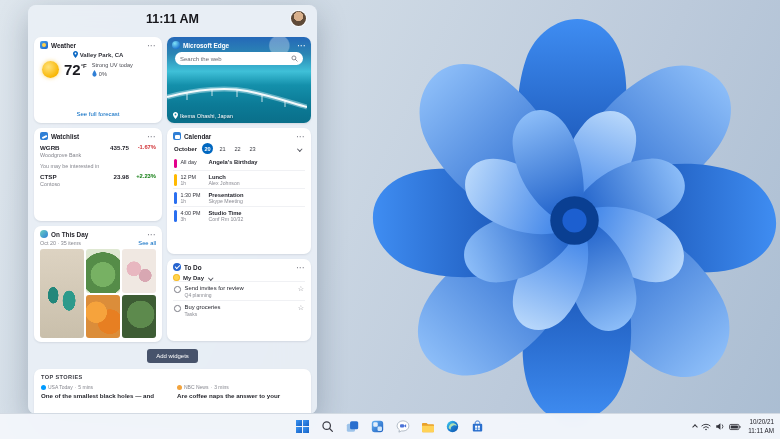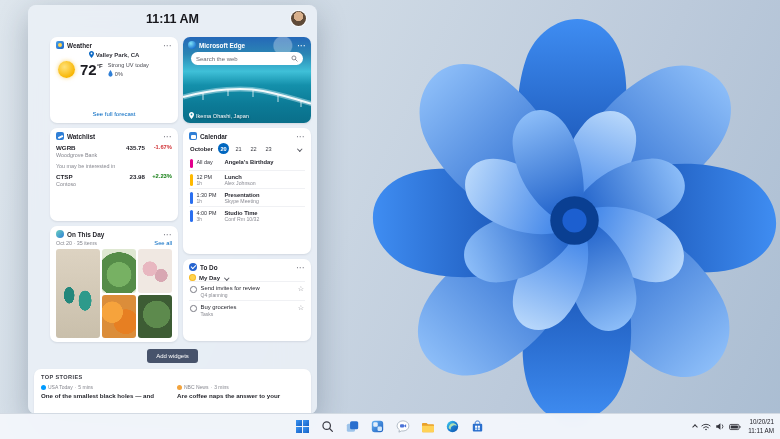--- a/index.html
+++ b/index.html
@@ -10,21 +10,21 @@
 
   
   .widgets-panel { position:absolute; left:28px; top:5px; width:289px; height:409px; z-index:5;
     border-radius:8px; overflow:hidden; background:rgba(234,239,246,0.90);
     box-shadow:0 10px 30px rgba(30,45,70,0.28); backdrop-filter:blur(18px); }
   .panel-header { position:relative; height:26px; padding-top:7px; }
   .panel-clock { text-align:center; font-size:12.5px; font-weight:700; color:#17171c; }
   .avatar { position:absolute; right:11px; top:6px; width:15px; height:15px; border-radius:50%;
     background:radial-gradient(circle at 50% 35%, #d9b08c 0 38%, #5f4a38 39% 100%);
     box-shadow:0 0 0 1px rgba(255,255,255,0.75); cursor:pointer; }
-  .columns { display:flex; gap:5px; padding:6px 6px 0;margin-left:16px; }
+  .columns { display:flex; gap:5px; padding:6px 6px 0; }
   .col { display:flex; flex-direction:column; gap:5px; }
   .col-left { width:128px; }
   .col-right { flex:1; }
   .card { background:#fff; border-radius:7px; box-shadow:0 1px 2px rgba(20,30,50,0.10);
     padding:4px 6px; display:flex; flex-direction:column; overflow:hidden; position:relative; }
   .card-head { display:flex; align-items:center; gap:3px; }
   .card-title { font-size:6.4px; font-weight:700; color:#1f1f26; }
   .more { margin-left:auto; font-size:7px; font-weight:700; color:#8a8a93; letter-spacing:.5px; line-height:1; cursor:pointer; }
   .mini { width:8px; height:8px; border-radius:2px; flex:0 0 auto; position:relative; }
 

